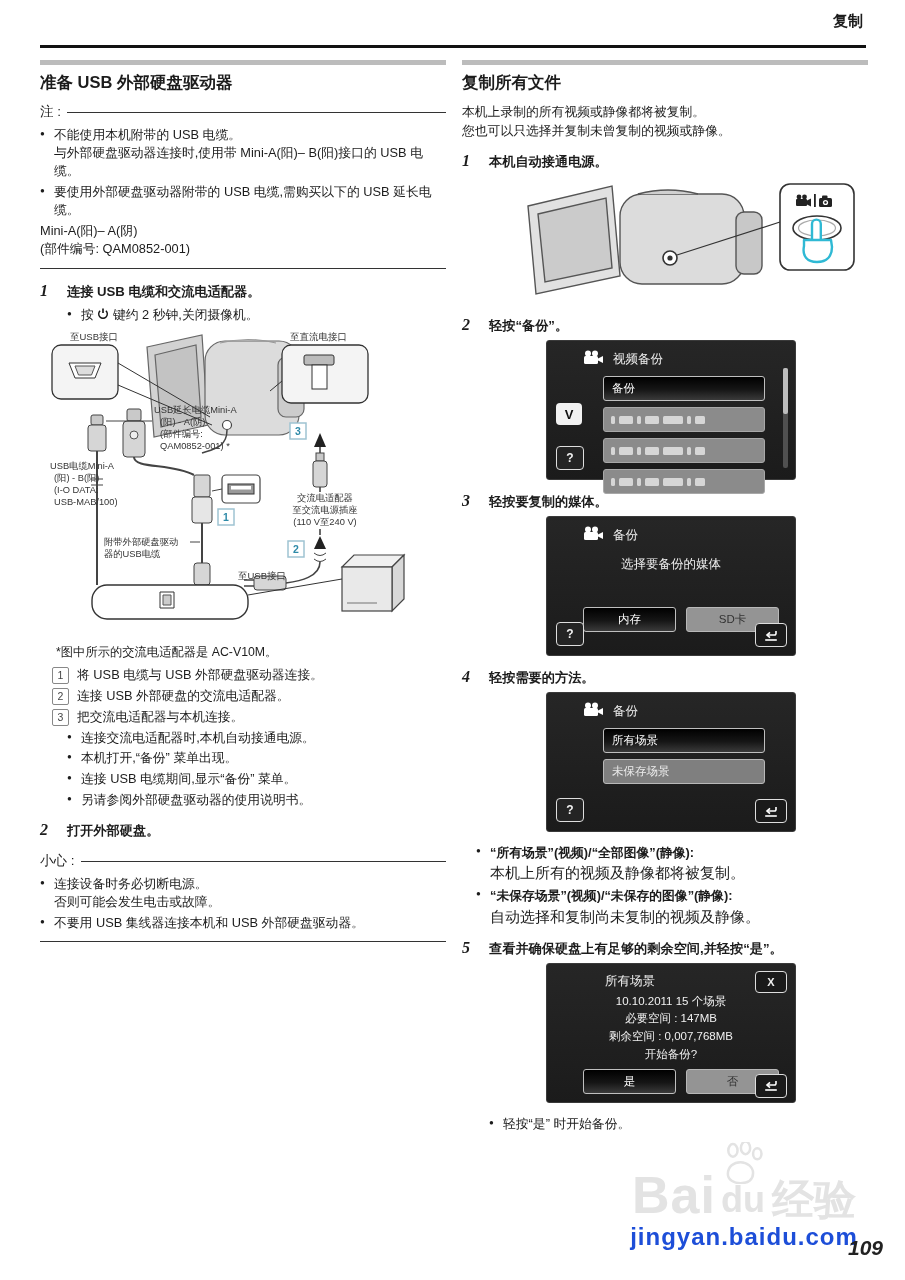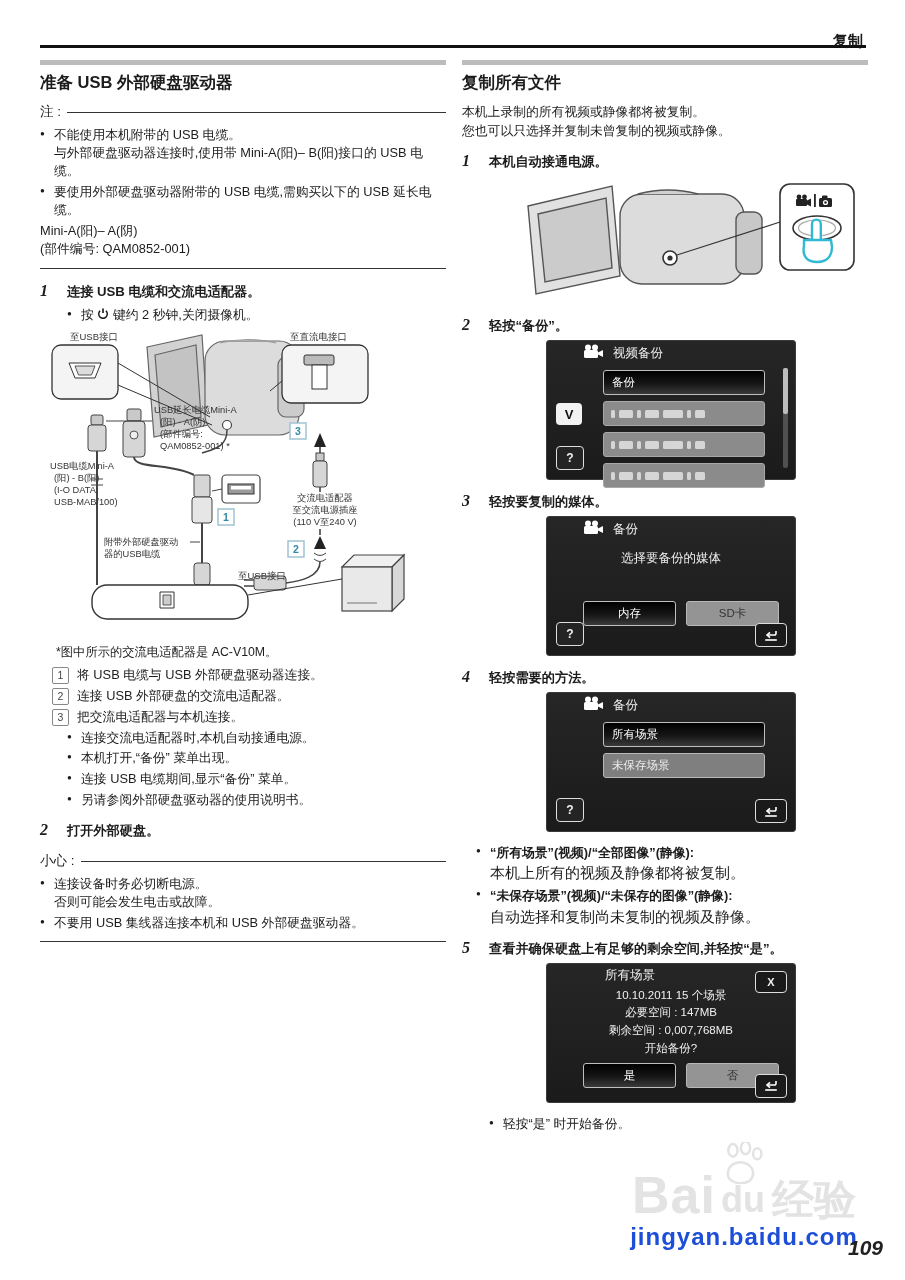--- a/index.html
+++ b/index.html
@@ -1,18 +1,18 @@
 <!DOCTYPE html>
 <html><head>
 <meta charset="utf-8">
 <style>
   html,body{margin:0;padding:0;background:#fff;}
   .page{position:relative;width:905px;height:1280px;background:#fff;overflow:hidden;
         font-family:"Liberation Sans","DejaVu Sans",sans-serif;color:#1c1c1c;}
-  .hdr-title{position:absolute;top:32px;right:42px;font-size:15px;font-weight:bold;}
+  .hdr-title{position:absolute;top:12px;right:42px;font-size:15px;font-weight:bold;}
   .hdr-rule{position:absolute;top:45px;left:40px;width:826px;height:3px;background:#111;}
   .cols{position:absolute;top:60px;left:40px;width:828px;display:flex;gap:16px;}
   .col{width:406px;}
   .gbar{height:5px;background:#bcbcbc;margin-bottom:7px;}
   h2.sec{font-size:16.5px;font-weight:bold;margin:0 0 9px 0;}
   .nrow{display:flex;align-items:center;font-size:13.5px;margin:2px 0 5px 0;}
   .nrow .ln{flex:1;border-top:1.5px solid #333;margin-left:6px;}
   .bul{position:relative;padding-left:14px;font-size:12.8px;line-height:1.4;margin:3px 0;}
   .bul::before{content:"●";position:absolute;left:0;top:2px;font-size:8px;}
   .plain{font-size:12.8px;line-height:1.45;}
@@ -23,21 +23,21 @@
   .sbul::before{content:"●";position:absolute;left:0;top:2px;font-size:8px;}
   .pico{display:inline-block;vertical-align:-1px;}
   .substep{display:flex;align-items:flex-start;font-size:12.8px;line-height:1.4;margin:3px 0 3px 12px;}
   .boxnum{display:inline-flex;width:15px;height:15px;border:1px solid #888;border-radius:2px;align-items:center;
           justify-content:center;font-size:10.5px;color:#444;margin-right:8px;flex:none;margin-top:1px;}
   .foot{font-size:12.3px;margin:3px 0 5px 16px;}
   .dia{margin:4px 0 2px 2px;}
   svg text{font-family:"Liberation Sans","DejaVu Sans",sans-serif;}
   
   .scr{position:relative;width:250px;height:140px;background:linear-gradient(180deg,#262626,#1b1b1b);
-       border:1px solid #3a3a3a;border-radius:3px;margin:5px 0 12px 84px;padding:3px 10px;
+       border:1px solid #3a3a3a;border-radius:3px;margin:5px 0 12px 84px;padding:9px 10px;
        box-sizing:border-box;color:#f0f0f0;}
   .scr-head{display:flex;align-items:center;gap:8px;font-size:12.5px;padding-left:26px;}
   .scr-col{margin:8px 0 0 46px;display:flex;flex-direction:column;gap:6px;width:162px;}
   .btn-dark{background:linear-gradient(180deg,#000,#161616 55%,#3a3a3a);border:1px solid #bfbfbf;
             border-radius:3px;font-size:11.5px;padding:4px 8px;color:#fff;}
   .btn-ph{background:#8b8b8b;border:1px solid #a8a8a8;border-radius:3px;height:23px;display:flex;
           align-items:center;gap:4px;padding:0 7px;}
   .blob{height:8px;background:#d6d6d6;border-radius:1.5px;display:inline-block;}
   .btn-gray{background:#949494;border:1px solid #b8b8b8;border-radius:3px;font-size:11.5px;
             padding:4px 8px;color:#333;text-align:center;}

